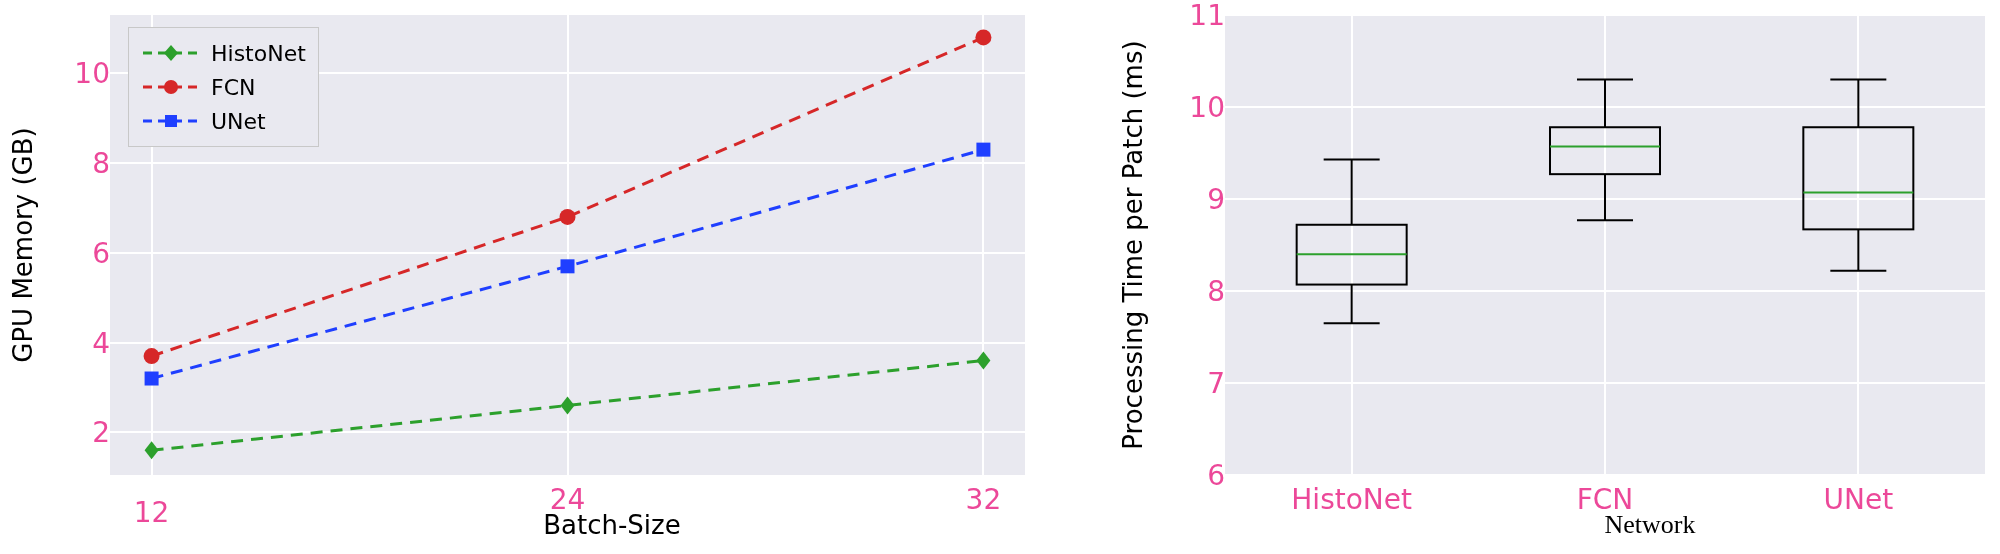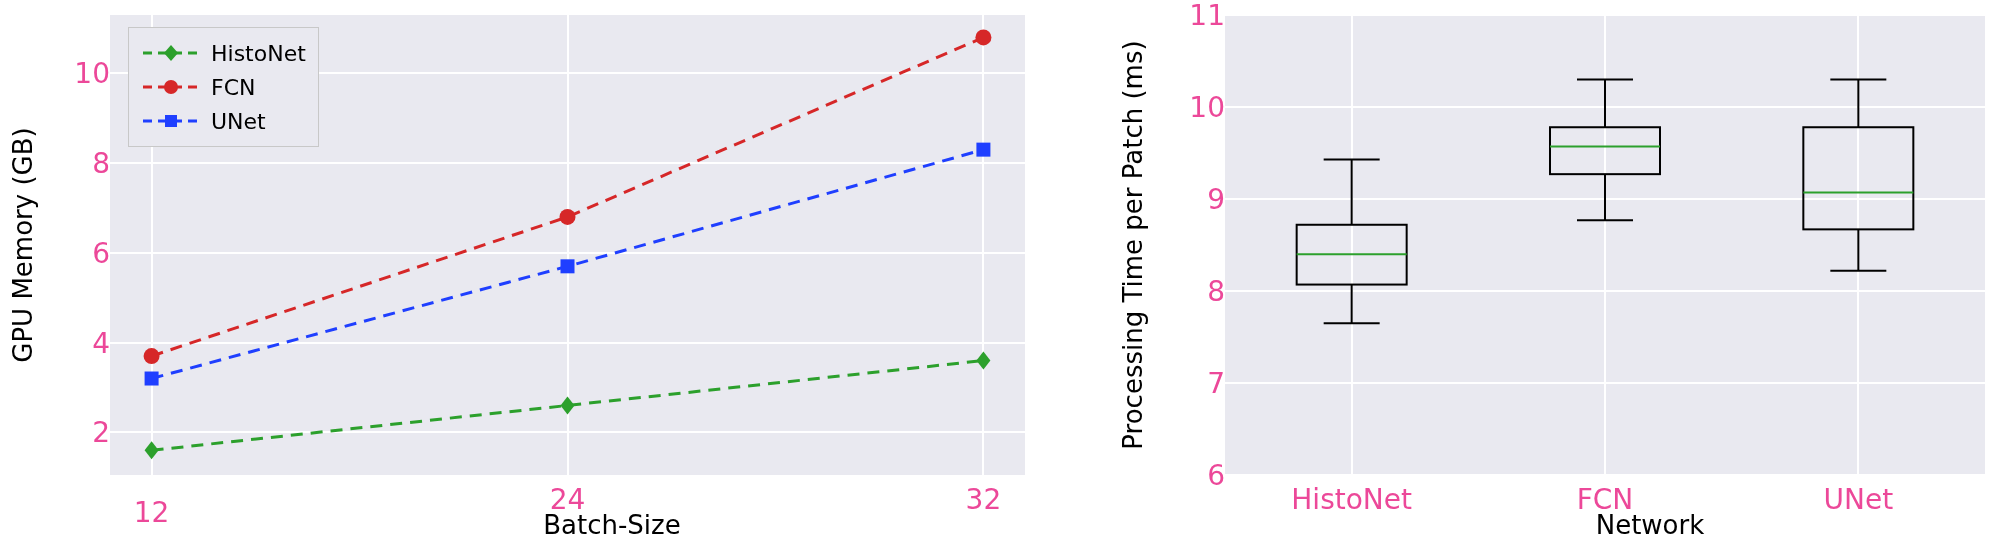--- a/index.html
+++ b/index.html
@@ -195,21 +195,21 @@
           <line x1="605.3333333333334" x2="661.3333333333334" y1="255.75999999999993" y2="255.75999999999993" stroke="#000" stroke-width="2"></line>
           <line x1="605.3333333333334" x2="661.3333333333334" y1="64.39999999999998" y2="64.39999999999998" stroke="#000" stroke-width="2"></line>
           <rect x="578.3333333333334" y="112.24000000000007" width="110" height="102.11999999999992" fill="none" stroke="#000" stroke-width="2"></rect>
           <line x1="578.3333333333334" x2="688.3333333333334" y1="177.55999999999995" y2="177.55999999999995" stroke="#2ca02c" stroke-width="2"></line>
         </svg>
     </div>
 
     <div id="right-xtick-container"></div>
     <div id="right-ytick-container"></div>
 
-    <div class="axlabel x" style="top:510px; left:495px;">Network</div>
+    <div class="axlabel x" style="top:510px; left:495px;font-family:Liberation Serif, serif;">Network</div>
     <div class="axlabel y" style="top:245px; left:38px;">Processing Time per Patch (ms)</div>
   <div class="tick x" style="left: 241.667px; top: 477px;">HistoNet</div>
       <div class="tick x" style="left: 495px; top: 477px;">FCN</div>
       <div class="tick x" style="left: 748.333px; top: 477px;">UNet</div>
       <div class="tick y" style="left: 115px; top: 475px;">6</div>
       <div class="tick y" style="left: 115px; top: 383px;">7</div>
       <div class="tick y" style="left: 115px; top: 291px;">8</div>
       <div class="tick y" style="left: 115px; top: 199px;">9</div>
       <div class="tick y" style="left: 115px; top: 107px;">10</div>
       <div class="tick y" style="left: 115px; top: 15px;">11</div>

